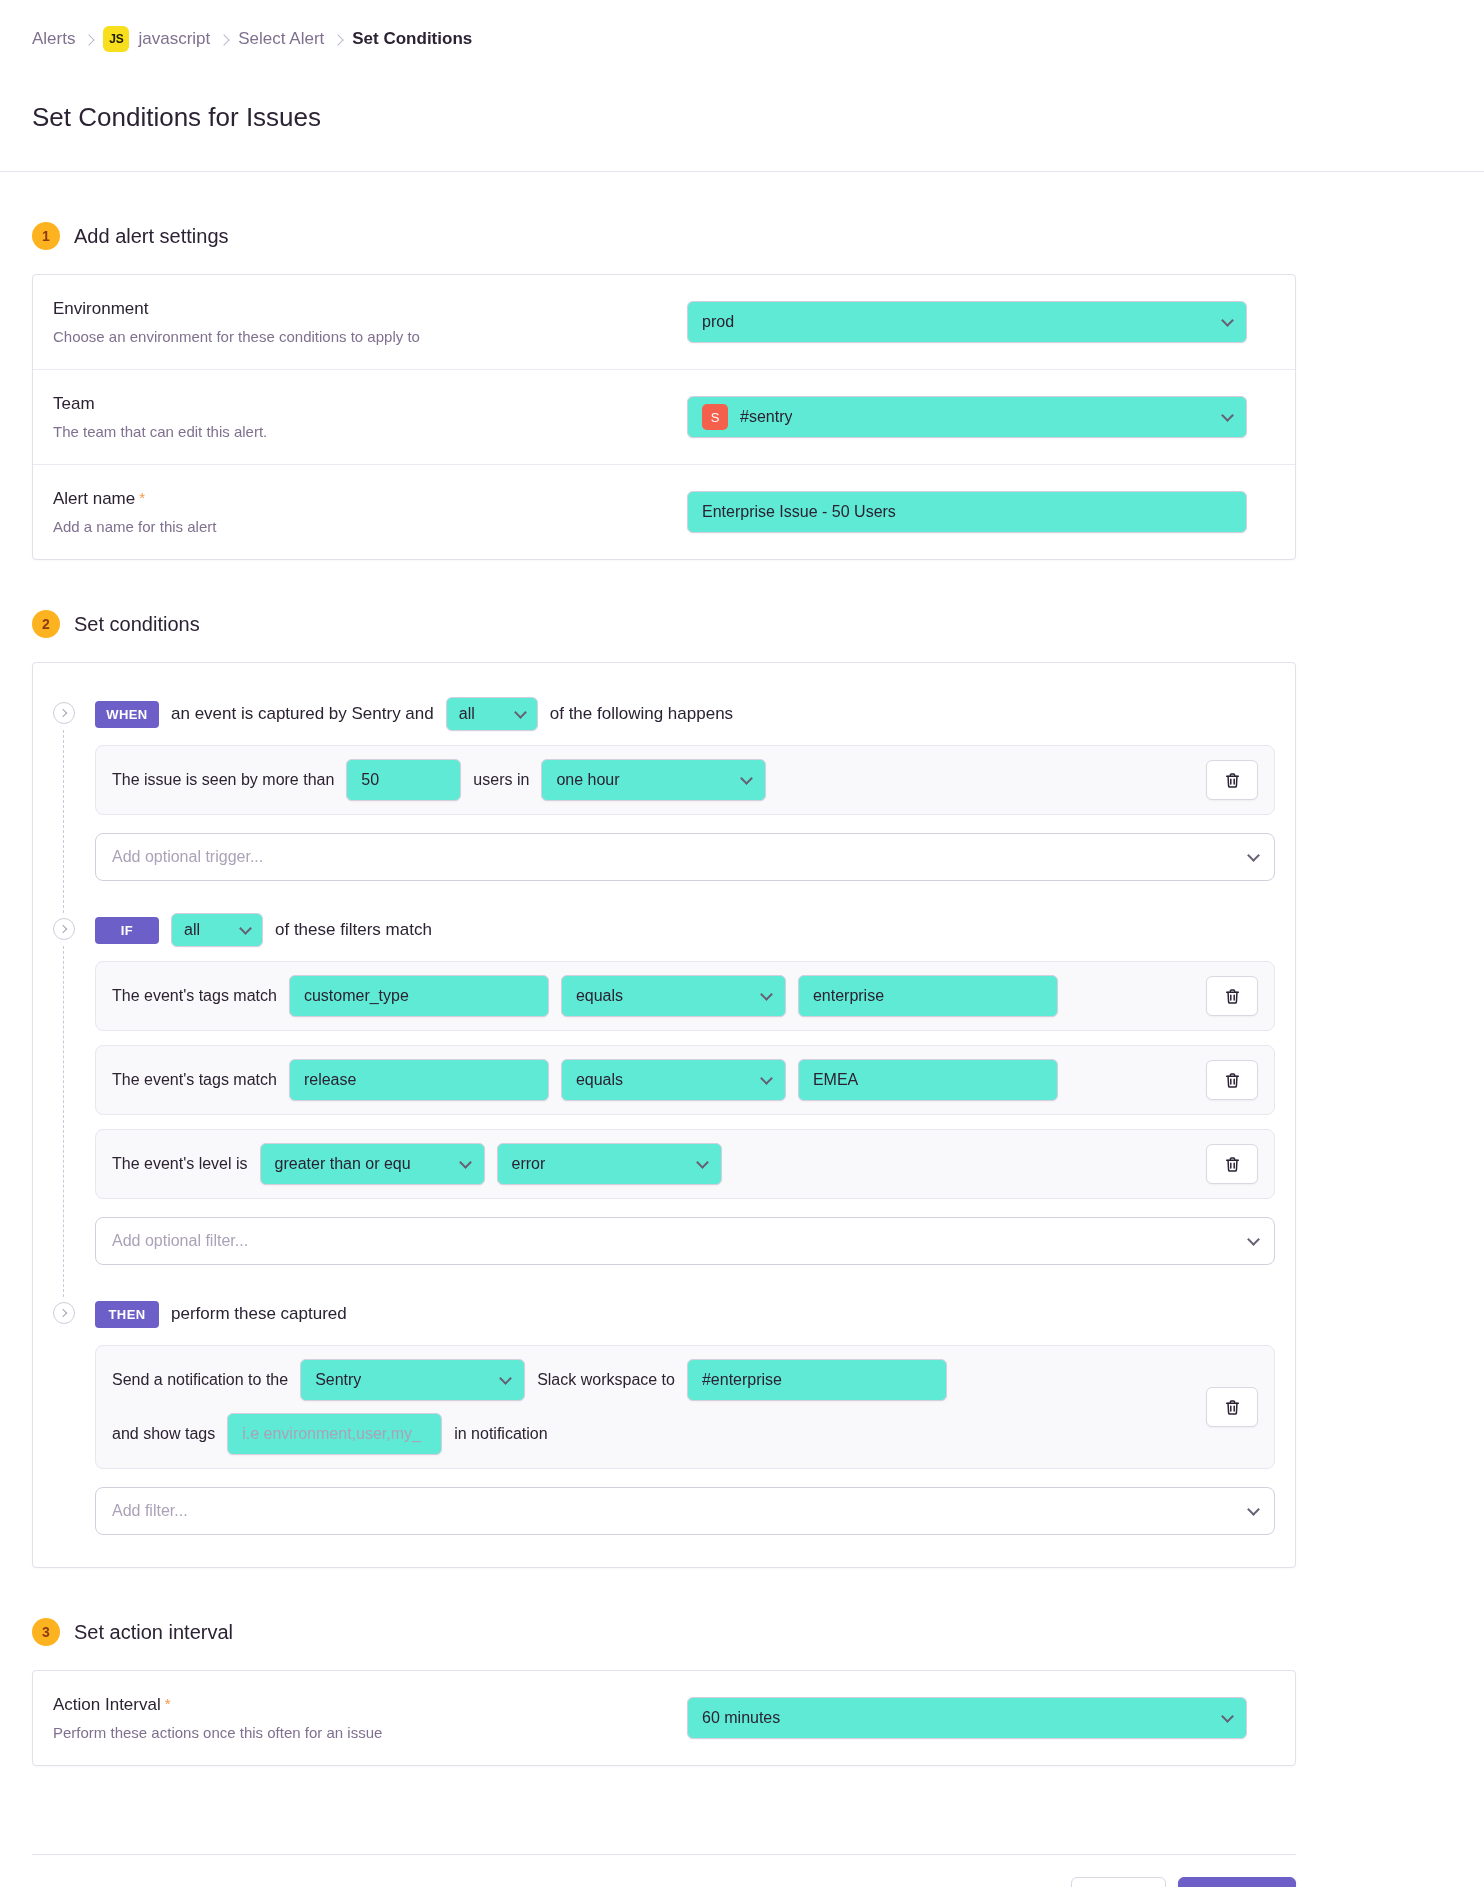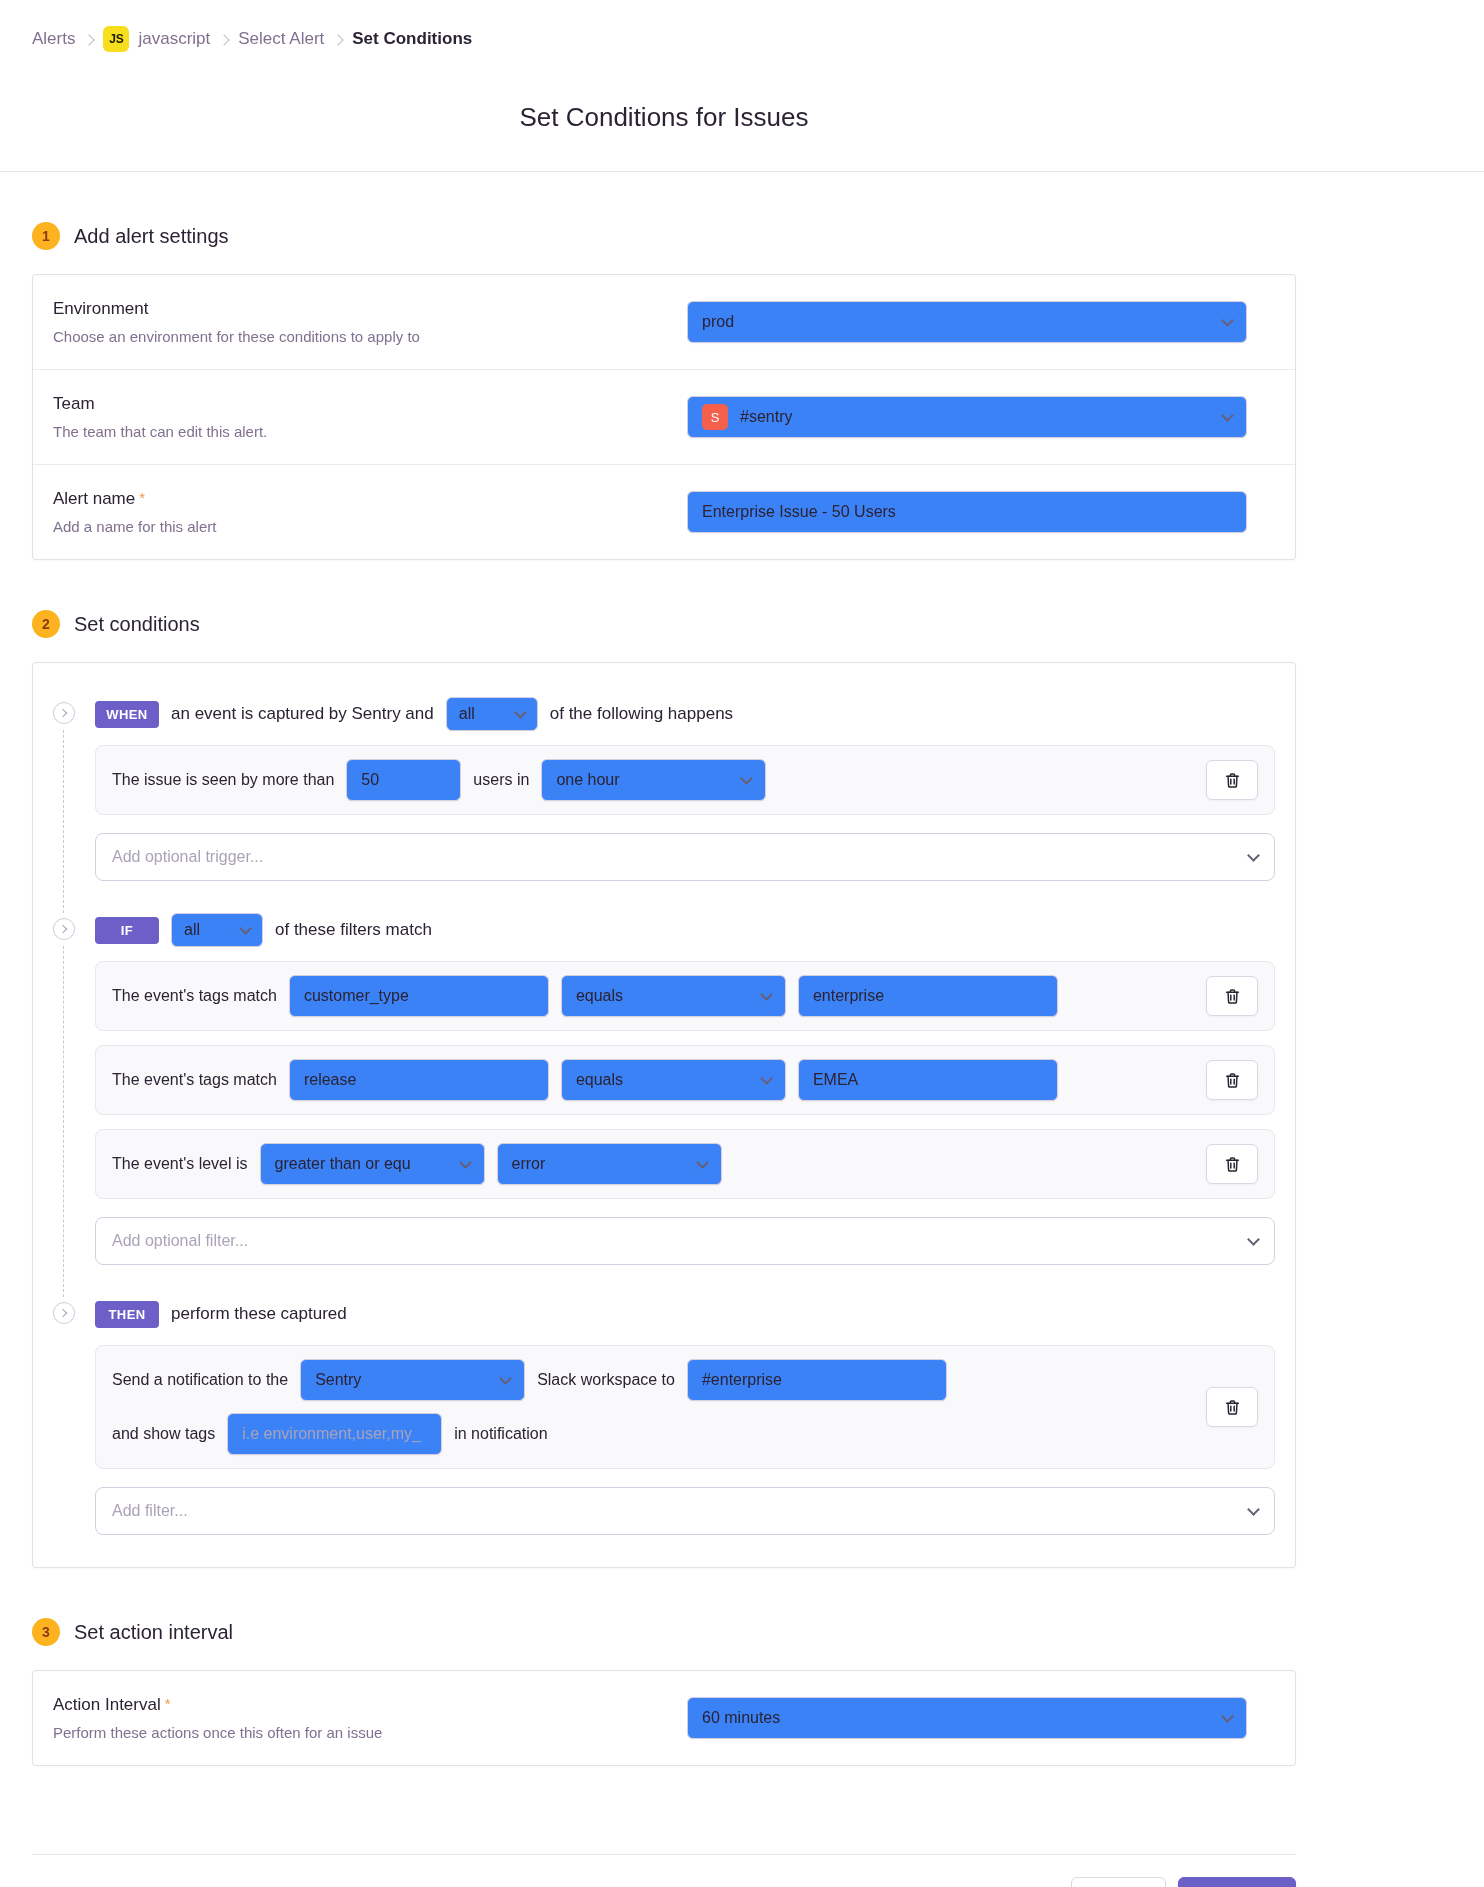--- a/index.html
+++ b/index.html
@@ -13,42 +13,42 @@
 
   
   .page-header { border-bottom:1px solid #e7e2ec; padding-top:26px; }
   .crumbs { display:flex; align-items:center; gap:10px; font-size:17px; color:#80708f; }
   .crumbs a { color:#80708f; text-decoration:none; cursor:pointer; }
   .crumb-current { color:#2b2233; font-weight:600; }
   .crumb-sep { width:8px; height:8px; border-right:1.8px solid #c2b9cc; border-top:1.8px solid #c2b9cc; transform:rotate(45deg); margin-top:1px; }
   .proj { display:flex; align-items:center; gap:9px; }
   .proj-icon { width:26px; height:26px; border-radius:6px; background:#f7df1e; color:#1d1a05;
     font-weight:700; font-size:12px; display:flex; align-items:center; justify-content:center; }
-  h1.page-title { font-size:26px; font-weight:500; color:#2b2233; margin-top:50px; padding-bottom:38px;text-align:center; }
+  h1.page-title { font-size:26px; font-weight:500; color:#2b2233; margin-top:50px; padding-bottom:38px; }
 
   
   .step-head { display:flex; align-items:center; gap:14px; margin-top:50px; }
   .step-num { width:28px; height:28px; border-radius:50%; background:#fcb31f; color:#8d3b12;
     font-size:14px; font-weight:700; display:flex; align-items:center; justify-content:center; }
   .step-title { font-size:20px; font-weight:500; color:#2b2233; }
 
   
   .panel { border:1px solid #e4dfe8; border-radius:4px; background:#fff; margin-top:24px;
     box-shadow:0 1px 2px rgba(43,34,51,0.03); }
   .setting-row { display:flex; align-items:center; justify-content:space-between;
     padding:24px 48px 24px 20px; }
   .setting-row + .setting-row { border-top:1px solid #eee9f1; }
   .setting-label { font-size:17px; color:#2b2233; font-weight:500; }
   .required { color:#f2994a; font-size:15px; vertical-align:top; margin-left:4px; }
   .setting-help { font-size:15px; color:#80708f; margin-top:9px; }
   .setting-control { width:560px; flex:none; }
 
   
   .select, .tinput {
-    height:42px; border:1px solid #d5cede; border-radius:6px; background:#3b82f6;
+    height:42px; border:1px solid #d5cede; border-radius:6px; background:#5eead4;
     display:flex; align-items:center; padding:0 14px; font-size:16px; color:#2b2233;
     box-shadow:0 1px 2px rgba(43,34,51,0.04); overflow:hidden; white-space:nowrap;
   }
   .select { cursor:pointer; gap:10px; }
   .select .val { overflow:hidden; white-space:nowrap; }
   .cd { width:9px; height:9px; border-right:2px solid #675f74; border-bottom:2px solid #675f74;
     transform:rotate(45deg); flex:none; margin-left:auto; margin-top:-4px; }
   .tinput { display:block; width:100%; line-height:40px; font-family:"Liberation Sans", sans-serif; }
   input.tinput::placeholder { color:#aba2b8; }
   .w-full { width:100%; }

